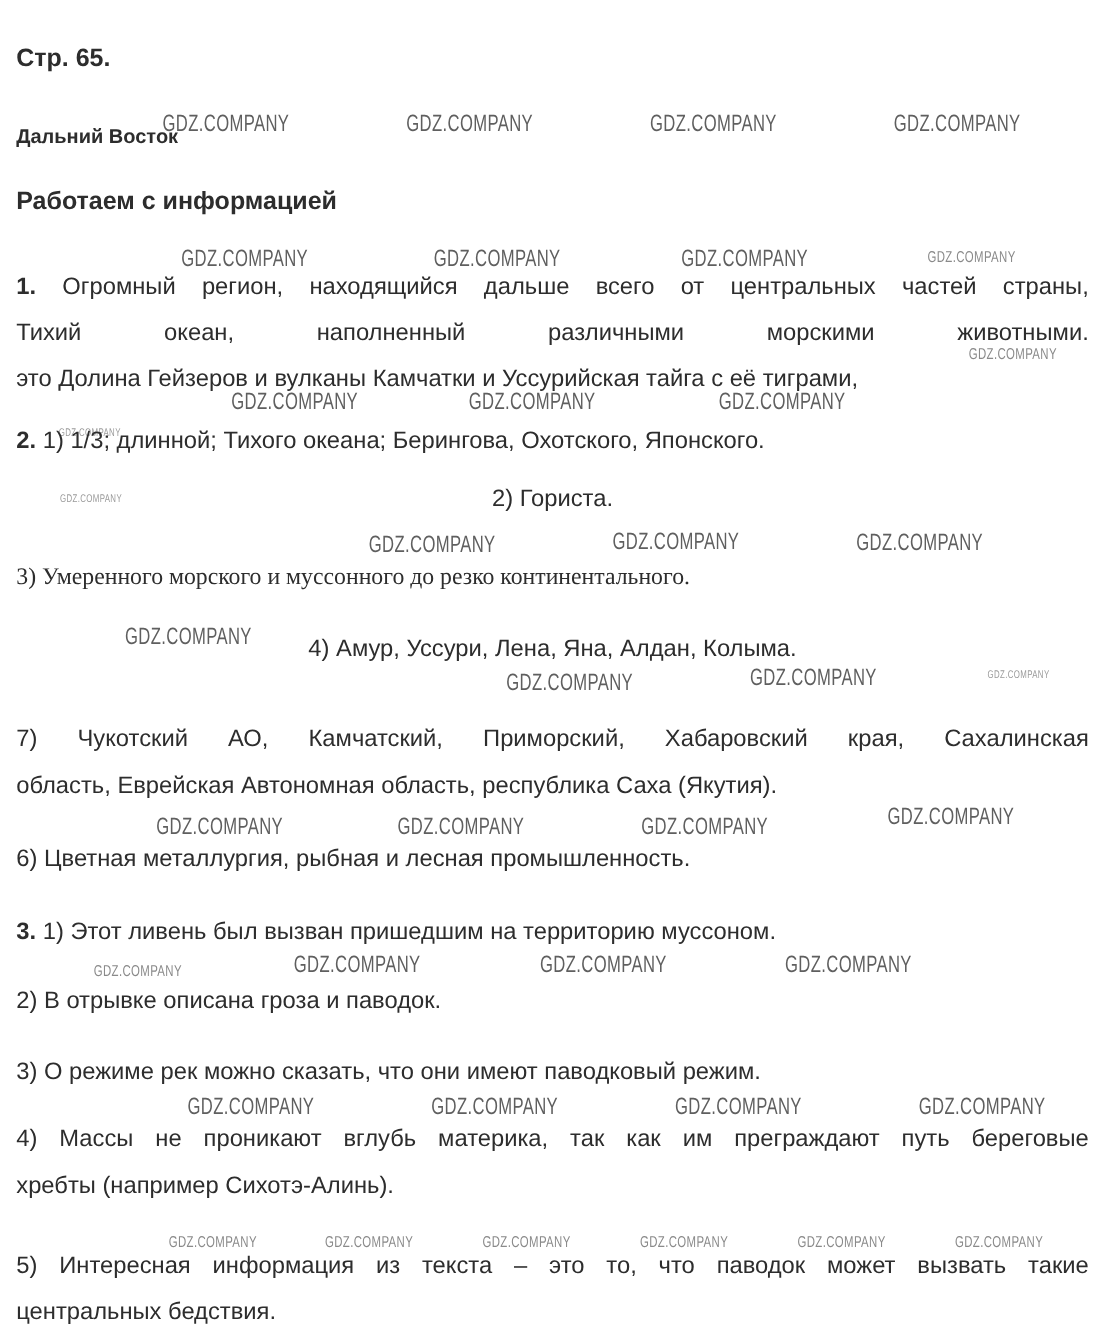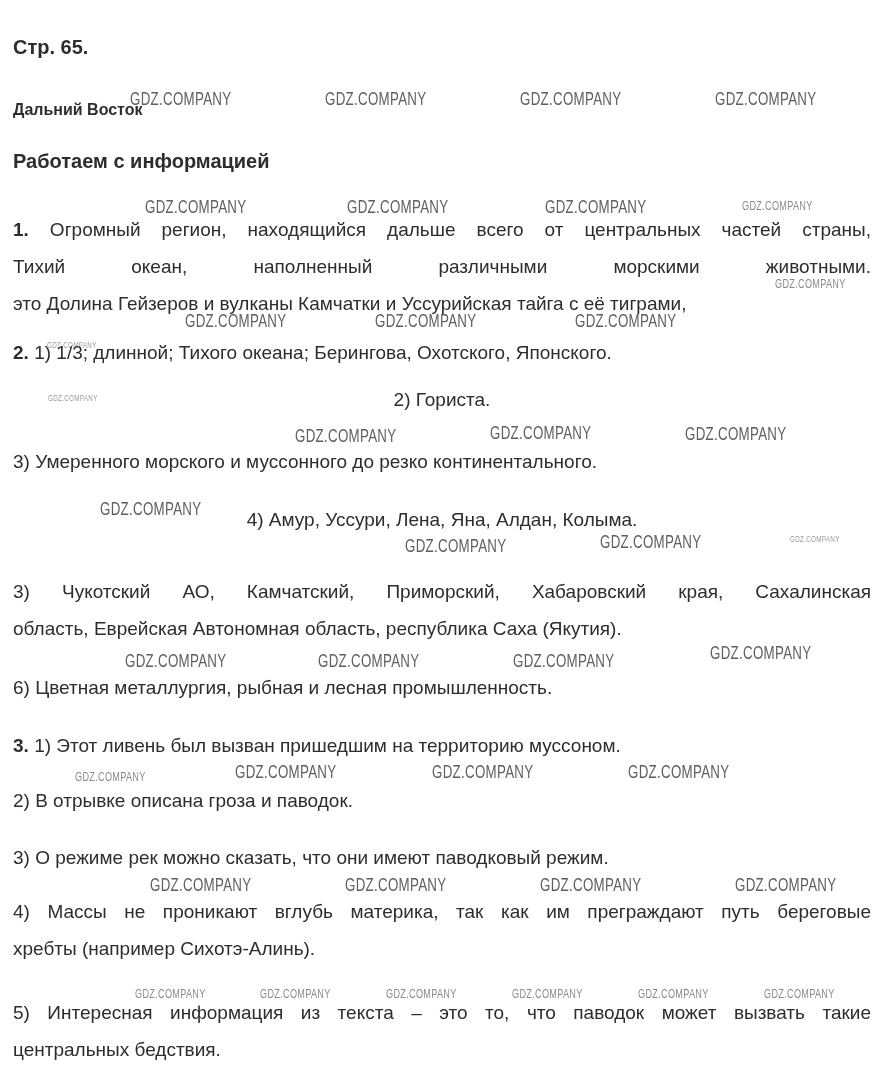--- a/index.html
+++ b/index.html
@@ -103,28 +103,28 @@
           <div class="pline"><b>1.</b> Огромный регион, находящийся дальше всего от центральных частей страны,</div>
           <div class="pline">Тихий океан, наполненный различными морскими животными.</div>
           <div class="pline">это Долина Гейзеров и вулканы Камчатки и Уссурийская тайга с её тиграми,</div>
         </div>
         <div class="para" style="margin-top: 12px;">
           <div class="pline"><b>2.</b> 1) 1/3; длинной; Тихого океана; Берингова, Охотского, Японского.</div>
         </div>
         <div class="para" style="margin-top: 10px; text-align: center;">
           <div class="pline">2) Гориста.</div>
         </div>
-        <div class="para" style="margin-top: 25px;">
+        <div class="para" style="margin-top: 25px; font-family: Liberation Serif, serif;">
           <div class="pline">3) Умеренного морского и муссонного до резко континентального.</div>
         </div>
         <div class="para" style="margin-top: 21px; text-align: center;">
           <div class="pline">4) Амур, Уссури, Лена, Яна, Алдан, Колыма.</div>
         </div>
         <div class="para" style="margin-top: 35px;">
-          <div class="pline">3) Чукотский АО, Камчатский, Приморский, Хабаровский края, Сахалинская</div>
+          <div class="pline">7) Чукотский АО, Камчатский, Приморский, Хабаровский края, Сахалинская</div>
           <div class="pline">область, Еврейская Автономная область, республика Саха (Якутия).</div>
         </div>
         <div class="para" style="margin-top: 22px;">
           <div class="pline">6) Цветная металлургия, рыбная и лесная промышленность.</div>
         </div>
         <div class="para" style="margin-top: 21px;">
           <div class="pline"><b>3.</b> 1) Этот ливень был вызван пришедшим на территорию муссоном.</div>
         </div>
         <div class="para" style="margin-top: 18px;">
           <div class="pline">2) В отрывке описана гроза и паводок.</div>

